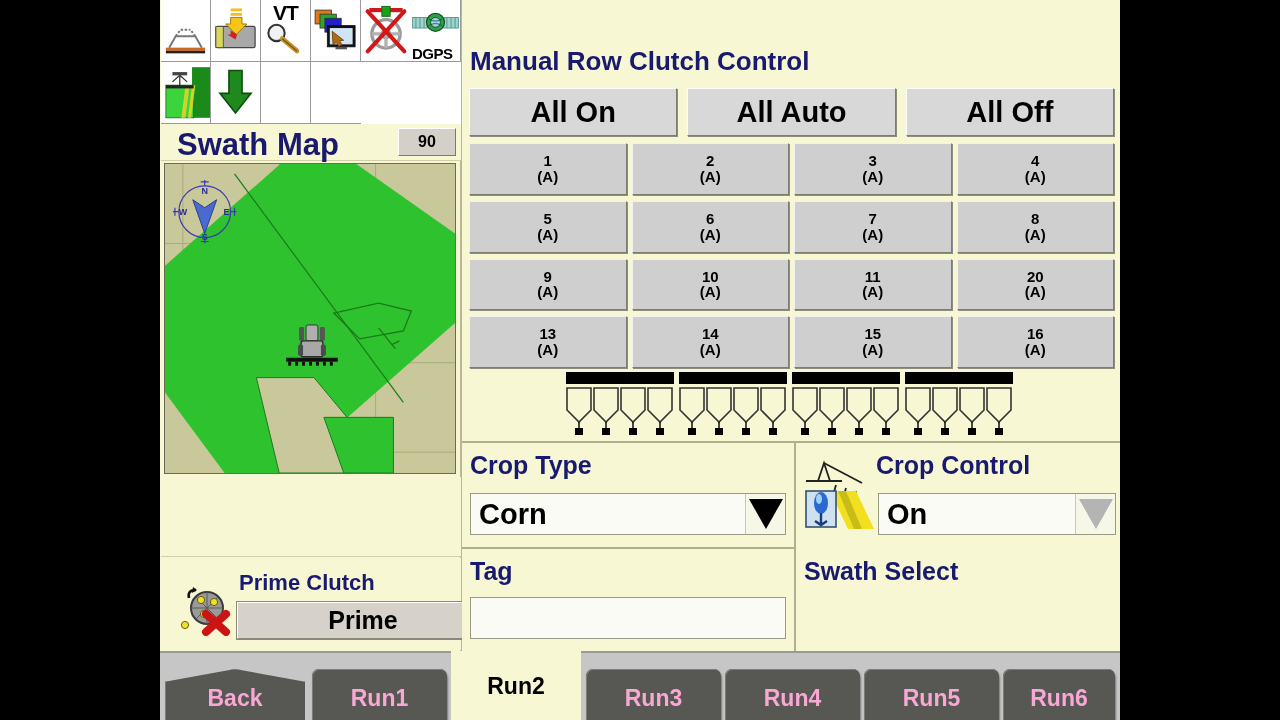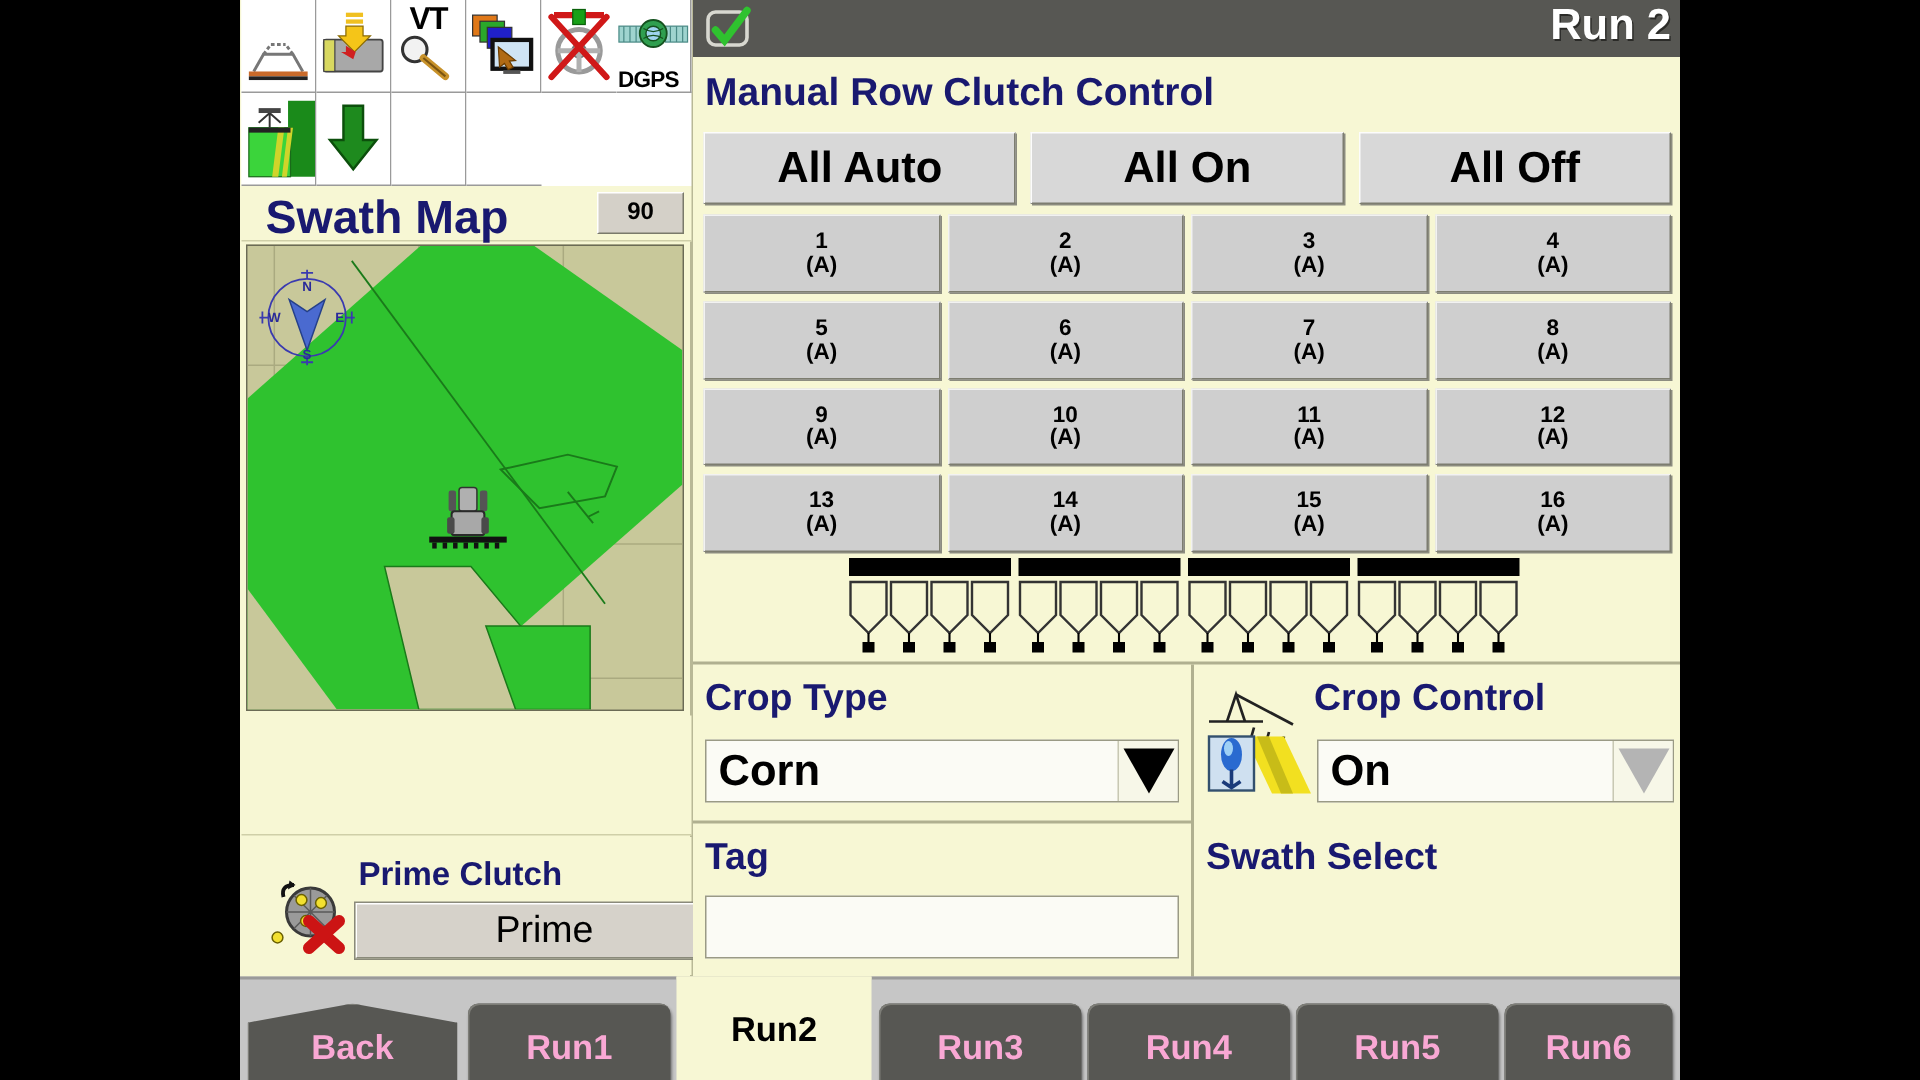--- a/index.html
+++ b/index.html
@@ -104,21 +104,21 @@
   }
   #prime-icon { position: absolute; left: 18px; top: 26px; width: 56px; height: 52px; }
   #prime-btn {
     position: absolute; left: 76px; top: 44px;
     width: 252px; height: 37px;
     background: #d6d2ca;
     border: 1px solid #8a8a7a;
     border-top-color: #fff; border-left-color: #fff;
     outline: 1px solid #8a8a7a;
     display: flex; align-items: center; justify-content: center;
-    font-size: 25px; font-weight: normal; color: #000;
+    font-size: 25px; font-weight: bold; color: #000;
   }
 
   
   #right-col {
     position: absolute; left: 302px; top: 0;
     width: 658px; height: 651px;
     background: #f7f7d4;
   }
   #titlebar {
     position: absolute; left: 0; top: 0;
@@ -474,33 +474,26 @@
           <path d="M27 30 L47 48"></path>
             <path d="M47 30 L27 48"></path>
         </g>
       </svg>
       <div id="prime-btn">Prime</div>
     </div>
   </div>
 
   <div id="right-col">
 
-    <div id="titlebar">
-      <svg id="ok-icon" viewBox="0 0 32 30">
-        <rect x="2" y="4" width="26" height="22" rx="5" fill="none" stroke="#d8d8d0" stroke-width="2.4"></rect>
-        <path d="M7 16 L13 23 L28 3" fill="none" stroke="#2fc22f" stroke-width="5" stroke-linecap="round"></path>
-      </svg>
-      <span id="titlebar-text">Run 2</span>
-    </div>
 
     <span id="panel-heading">Manual Row Clutch Control</span>
 
     <div id="allrow">
+      <div class="big-btn">All On</div>
       <div class="big-btn">All Auto</div>
-      <div class="big-btn">All On</div>
       <div class="big-btn">All Off</div>
     </div>
 
     <div id="clutch-grid">
       <div class="clutch-btn">
         <span class="clutch-num">1</span>
         <span class="clutch-state">(A)</span>
       </div>
       <div class="clutch-btn">
         <span class="clutch-num">2</span>
@@ -536,21 +529,21 @@
       </div>
       <div class="clutch-btn">
         <span class="clutch-num">10</span>
         <span class="clutch-state">(A)</span>
       </div>
       <div class="clutch-btn">
         <span class="clutch-num">11</span>
         <span class="clutch-state">(A)</span>
       </div>
       <div class="clutch-btn">
-        <span class="clutch-num">12</span>
+        <span class="clutch-num">20</span>
         <span class="clutch-state">(A)</span>
       </div>
       <div class="clutch-btn">
         <span class="clutch-num">13</span>
         <span class="clutch-state">(A)</span>
       </div>
       <div class="clutch-btn">
         <span class="clutch-num">14</span>
         <span class="clutch-state">(A)</span>
       </div>

